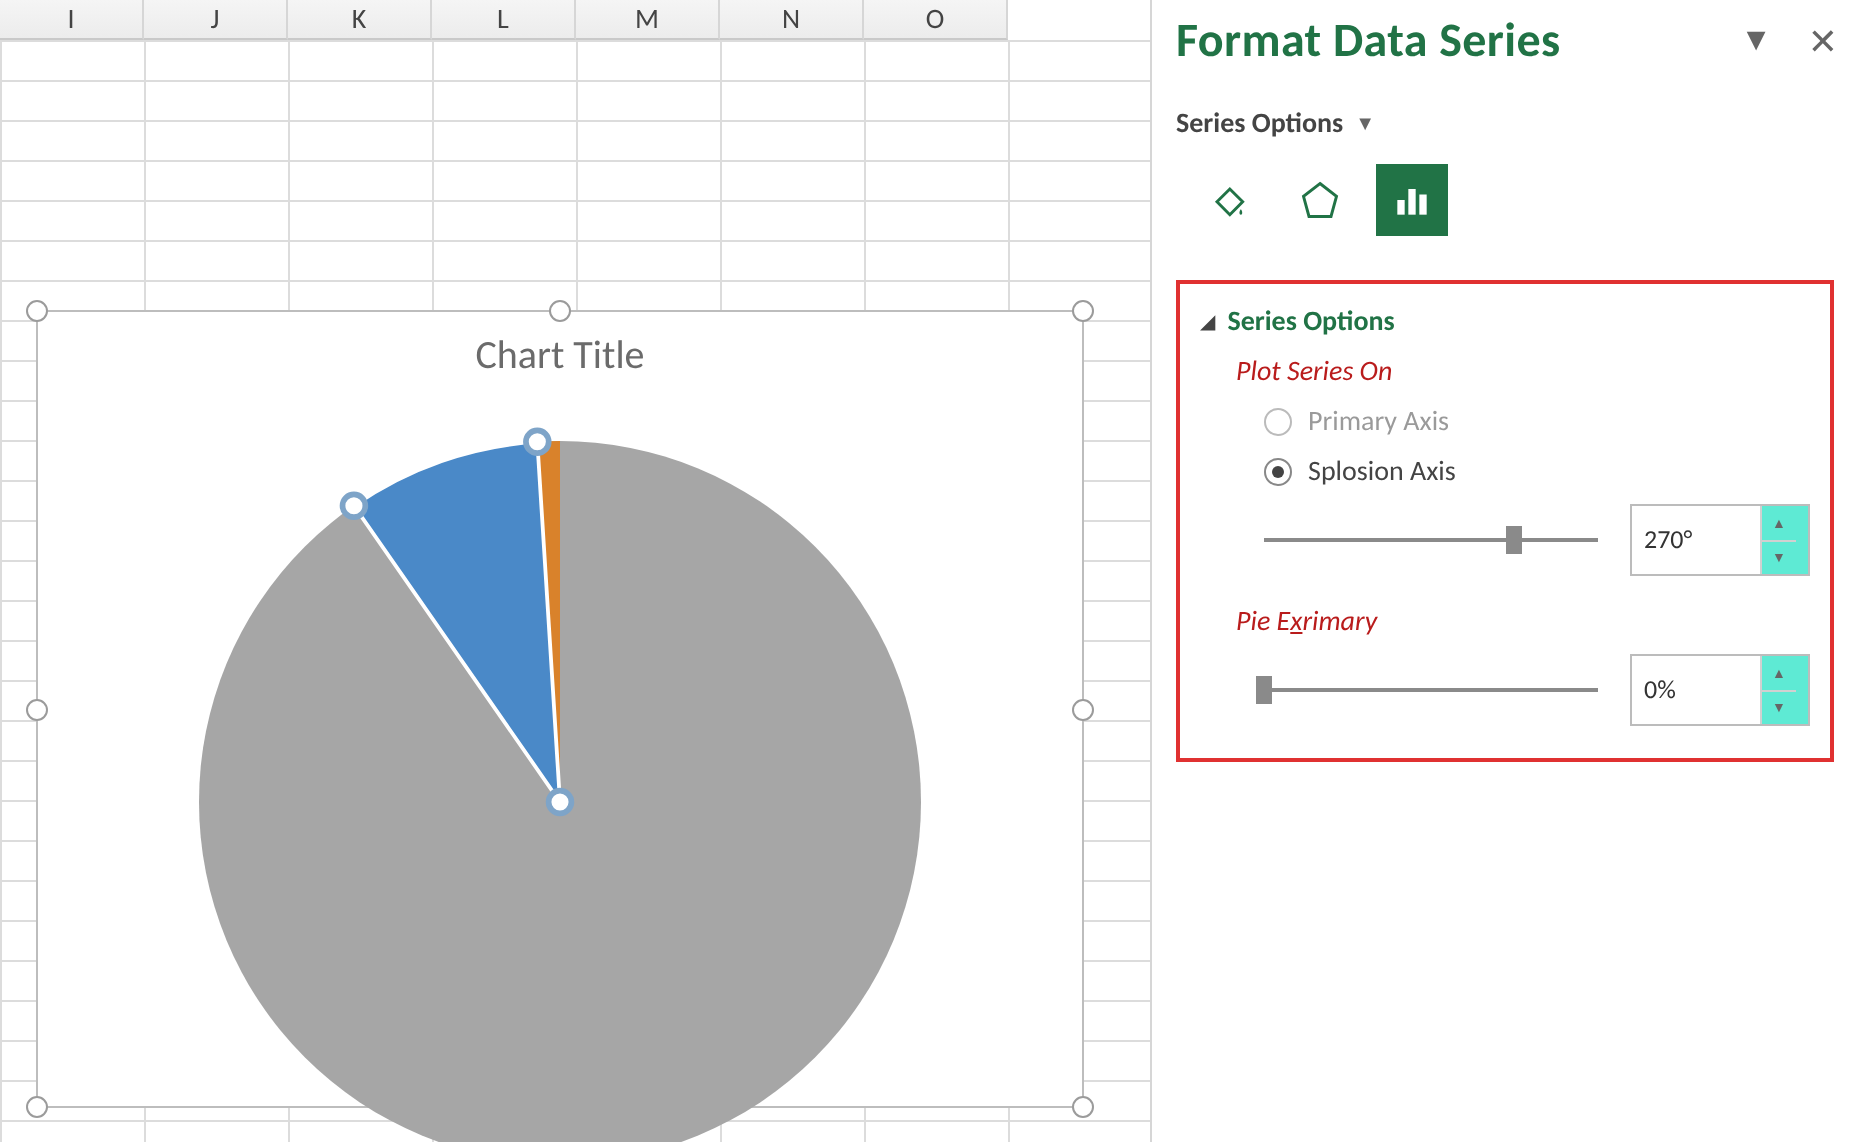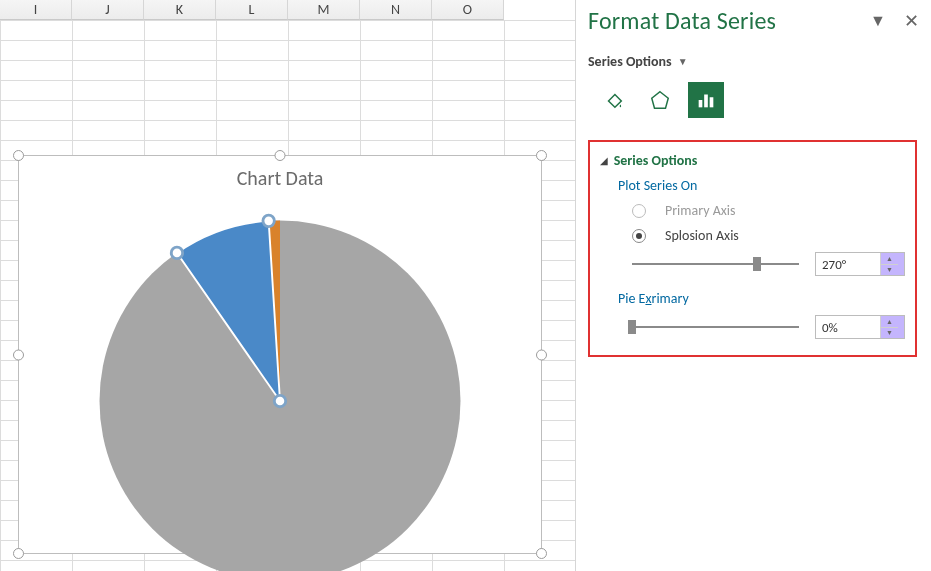--- a/index.html
+++ b/index.html
@@ -107,21 +107,21 @@
 
   .pane-header {
     display: flex;
     align-items: center;
     justify-content: space-between;
     margin-bottom: 18px;
   }
   .pane-title {
     font-size: 24px;
     color: #217346;
-    font-weight: 400;
+    font-weight: 700;
     letter-spacing: .2px;
   }
   .pane-header .controls { display: flex; gap: 18px; align-items: center; }
   .pane-header .controls span { color: #666; cursor: pointer; }
 
   .pane-subtitle {
     font-size: 14px;
     font-weight: 700;
     color: #444;
     margin-bottom: 12px;
@@ -166,29 +166,30 @@
   }
   .section-header .label {
     font-size: 14px;
     font-weight: 700;
     color: #217346;
   }
 
   .field-block { padding-left: 18px; }
 
   .axis-label {
-    font-size: 14px; color: #0369a1;
+    font-size: 14px; color: #b91c1c;
     margin-bottom: 8px;
+    font-style: italic;
   }
   .axis-label .ul { text-decoration: underline; }
 
   .radio-row {
     padding-left: 14px;
     margin-bottom: 8px;
-    display: flex; align-items: center; gap: 19px;
+    display: flex; align-items: center; gap: 8px;
     font-size: 14px; color: #444;
   }
   .radio-row.disabled { color: #9a9a9a; }
   .radio {
     width: 14px; height: 14px;
     border: 1px solid #888;
     border-radius: 50%;
     display: inline-flex; align-items: center; justify-content: center;
     background: #fff;
   }
@@ -215,23 +216,23 @@
     position:absolute;
     top:50%;
     width:8px;
     height:14px;
     background:#8a8a8a;
     transform:translate(-50%,-50%);
   }
   .spin {
     display:flex;
     border:1px solid #bcbcbc;
-    height:24px;
+    height:36px;
     width:90px;
-    background:#c4b5fd;
+    background:#5eead4;
   }
   .spin input {
     border:none;
     width:64px;
     padding:0 6px;
     font-size:13px;
     color:#333;
     outline:none;
   }
   .spin .spin-btns {
@@ -270,21 +271,21 @@
   <div class="chart-frame">
     <div class="handle nw"></div>
     <div class="handle n"></div>
     <div class="handle ne"></div>
     <div class="handle e"></div>
     <div class="handle se"></div>
     <div class="handle s"></div>
     <div class="handle sw"></div>
     <div class="handle w"></div>
 
-    <div class="chart-title">Chart Data</div>
+    <div class="chart-title">Chart Title</div>
 
     <svg class="pie-svg" viewBox="0 0 200 200">
 
       <circle cx="100" cy="100" r="95" fill="#a6a6a6"></circle>
 
       <path d="M100 100 L100 5 A95 95 0 0 0 94.03 5.19 Z" fill="#d9822b"></path>
 
       <path d="M100 100 L94.03 5.19 A95 95 0 0 0 45.77 22.04 Z" fill="#4a89c8" stroke="#fff" stroke-width="1"></path>
 
       <circle class="slice-handle" cx="100" cy="100" r="3"></circle>

